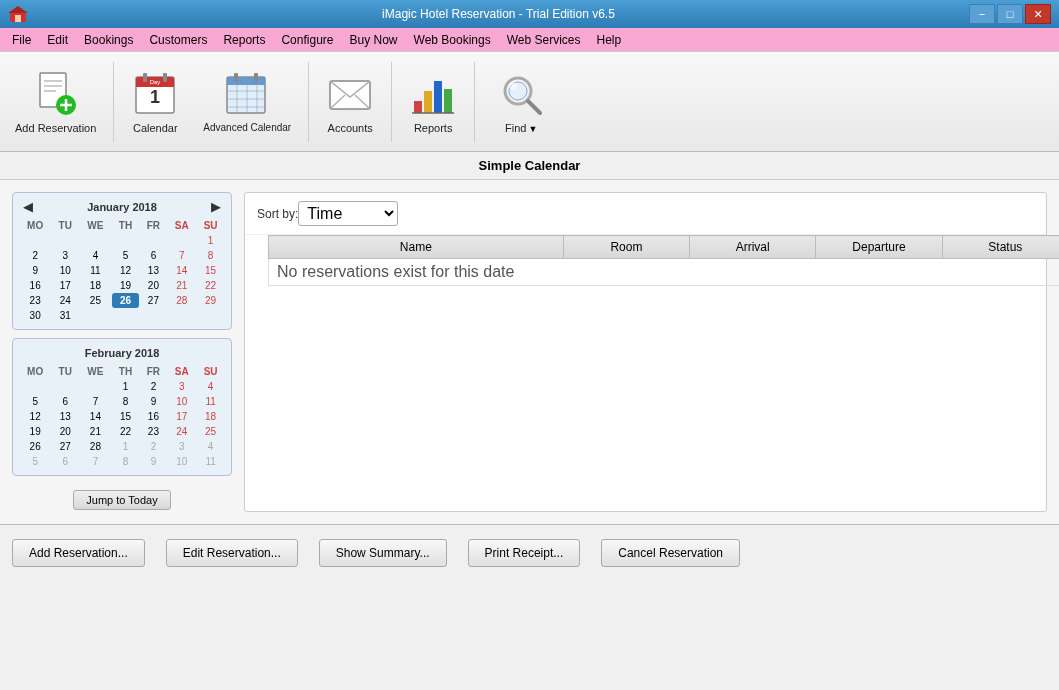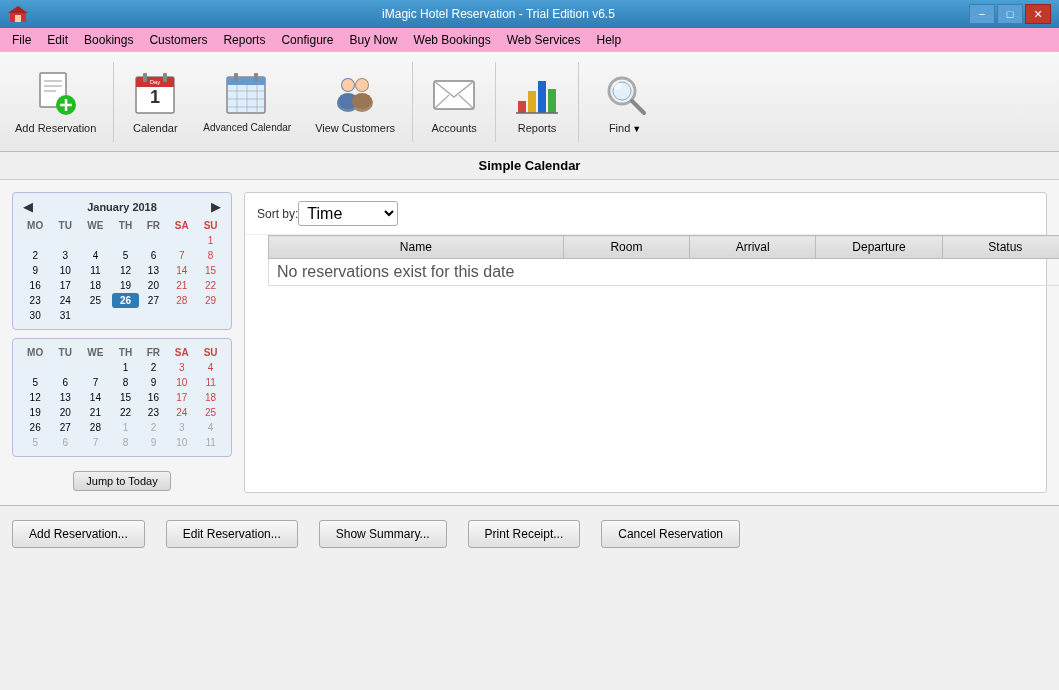--- a/index.html
+++ b/index.html
@@ -311,38 +311,20 @@
         <line x1="13" y1="14" x2="13" y2="42" stroke="#aaa" stroke-width="0.7"></line>
         <line x1="23" y1="14" x2="23" y2="42" stroke="#aaa" stroke-width="0.7"></line>
         <line x1="33" y1="14" x2="33" y2="42" stroke="#aaa" stroke-width="0.7"></line>
         <rect x="10" y="2" width="4" height="9" fill="#888" rx="1"></rect>
         <rect x="30" y="2" width="4" height="9" fill="#888" rx="1"></rect>
       </svg>
     </div>
     <div class="btn-label" style="font-size:10px;">Advanced Calendar</div>
   </div>
 
-  <div class="toolbar-btn">
-    <div class="icon-area">
-      <svg width="46" height="46" viewBox="0 0 46 46">
-
-        <circle cx="16" cy="14" r="7" fill="#6688aa"></circle>
-        <ellipse cx="16" cy="32" rx="11" ry="9" fill="#6688aa"></ellipse>
-
-        <circle cx="30" cy="14" r="7" fill="#aa8866"></circle>
-        <ellipse cx="30" cy="32" rx="11" ry="9" fill="#aa8866"></ellipse>
-
-        <circle cx="16" cy="14" r="6" fill="#ffccaa"></circle>
-        <circle cx="30" cy="14" r="6" fill="#ffccaa"></circle>
-        <ellipse cx="16" cy="30" rx="10" ry="8" fill="#5577aa"></ellipse>
-        <ellipse cx="30" cy="30" rx="10" ry="8" fill="#997755"></ellipse>
-      </svg>
-    </div>
-    <div class="btn-label">View Customers</div>
-  </div>
 
   <div class="toolbar-separator"></div>
 
   <div class="toolbar-btn">
     <div class="icon-area">
       <svg width="46" height="46" viewBox="0 0 46 46">
 
         <rect x="3" y="10" width="40" height="28" fill="white" stroke="#888" stroke-width="1.5" rx="2"></rect>
         <polyline points="3,10 23,26 43,10" fill="none" stroke="#aaa" stroke-width="1.5"></polyline>
         <line x1="3" y1="38" x2="18" y2="24" stroke="#aaa" stroke-width="1.2"></line>
@@ -470,20 +452,25 @@
               <td></td>
               <td></td>
               <td></td>
               <td></td>
             </tr>
           </tbody>
       </table>
     </div>
 
     <div class="mini-calendar">
+      <div class="cal-header">
+        <div class="cal-nav" style="visibility:hidden;">◀</div>
+        <div class="cal-title">February 2018</div>
+        <div class="cal-nav" style="visibility:hidden;">▶</div>
+      </div>
       <table class="cal-grid">
         <thead>
           <tr>
             <th>MO</th>
             <th>TU</th>
             <th>WE</th>
             <th>TH</th>
             <th>FR</th>
             <th style="color:#cc4444;">SA</th>
             <th style="color:#cc4444;">SU</th>

